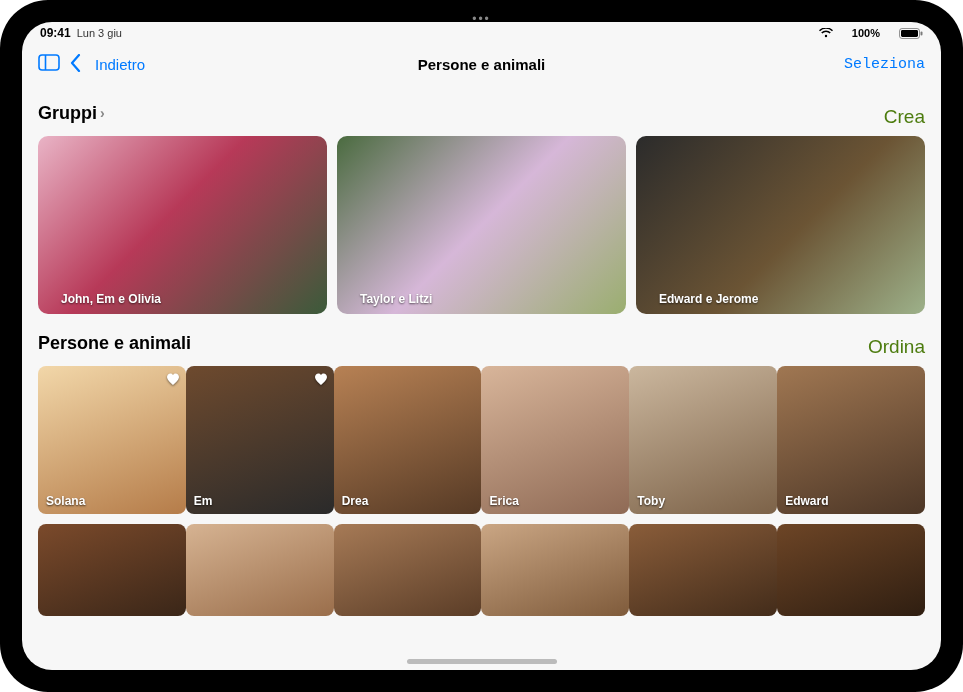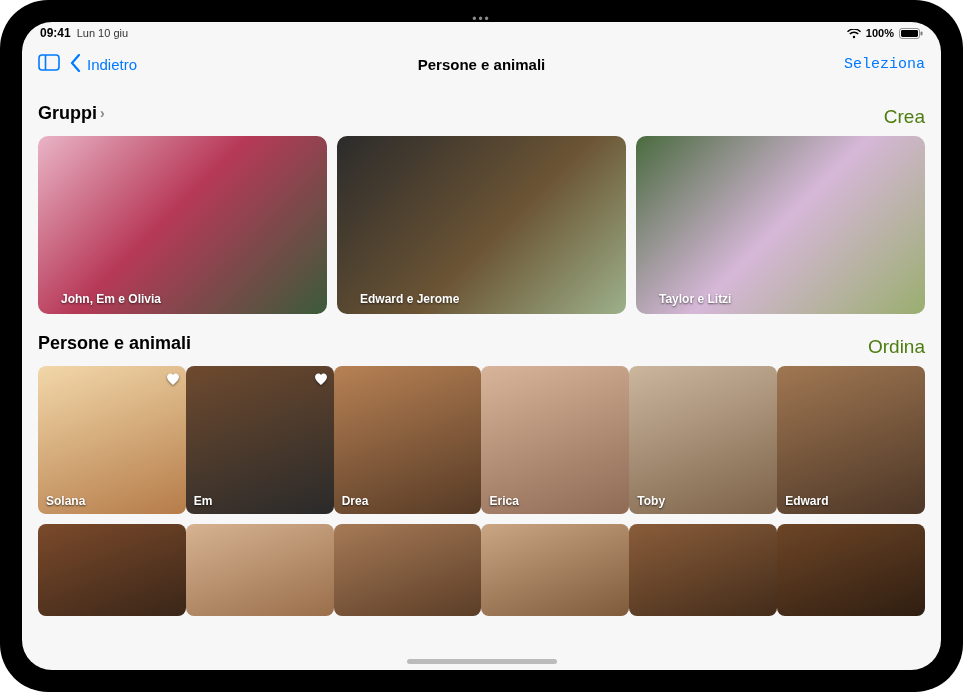--- a/index.html
+++ b/index.html
@@ -34,21 +34,21 @@
       display: flex;
       justify-content: space-between;
       align-items: center;
       padding: 0 18px;
       font-size: 12px;
       font-weight: 600;
       color: #000;
     }
     .status-left { display: flex; gap: 6px; align-items: baseline; }
     .status-left .date { font-weight: 400; font-size: 11px; color: #333; }
-    .status-right { display: flex; gap: 5px; align-items: flex-end; font-size: 11px; }
+    .status-right { display: flex; gap: 19px; align-items: center; font-size: 11px; }
     .status-right svg { display: block; }
     .dynamic-dots {
       position: absolute;
       top: 12px;
       left: 50%;
       transform: translateX(-50%);
       color: #888;
       font-size: 12px;
       letter-spacing: 2px;
     }
@@ -70,21 +70,21 @@
       color: #000;
     }
     .nav-right {
       margin-left: auto;
       font-size: 15px;
       color: #007aff;
       cursor: pointer;
       font-family: Liberation Mono, monospace;
     }
     .sidebar-btn { color: #007aff; cursor: pointer; }
-    .back-btn { display: flex; align-items: center; gap: 6px; color: #007aff; font-size: 15px; cursor: pointer; }
+    .back-btn { display: flex; align-items: center; gap: 14px; color: #007aff; font-size: 15px; cursor: pointer; }
     .content {
       flex: 1;
       overflow-y: auto;
       padding: 0 16px 4px 16px;
     }
     .section-header {
       display: flex;
       justify-content: space-between;
       align-items: center;
       margin-top: 14px;
@@ -188,21 +188,21 @@
 </head>
 <body>
 
 <div class="device-frame">
   <span class="dynamic-dots">•••</span>
   <div class="screen">
 
     <div class="status-bar">
       <div class="status-left">
         <span>09:41</span>
-        <span class="date">Lun 10 giu</span>
+        <span class="date">Lun 3 giu</span>
       </div>
       <div class="status-right">
         <span>
           <svg width="14" height="10" viewBox="0 0 14 10">
               <path d="M7 9.2a1.2 1.2 0 1 0 0-2.4 1.2 1.2 0 0 0 0 2.4zM3.3 5.6a5.3 5.3 0 0 1 7.4 0l1.1-1.1a6.9 6.9 0 0 0-9.6 0l1.1 1.1zM1 3.3a8.5 8.5 0 0 1 12 0L14 2.2a10 10 0 0 0-14 0L1 3.3z" fill="#000"></path>
             </svg>
         </span>
         <span>100%</span>
         <span>
           <svg width="24" height="11" viewBox="0 0 24 11">
@@ -244,26 +244,26 @@
         </div>
         <div class="section-action">Crea</div>
       </div>
 
       <div class="groups-row">
         <div class="group-card">
           <div class="ph g0"></div>
           <span class="label">John, Em e Olivia</span>
         </div>
         <div class="group-card">
+          <div class="ph g2"></div>
+          <span class="label">Taylor e Litzi</span>
+        </div>
+        <div class="group-card">
           <div class="ph g1"></div>
           <span class="label">Edward e Jerome</span>
-        </div>
-        <div class="group-card">
-          <div class="ph g2"></div>
-          <span class="label">Taylor e Litzi</span>
         </div>
       </div>
 
       <div class="section-header">
         <div class="section-title">
           <span>Persone e animali</span>
         </div>
         <div class="section-action">Ordina</div>
       </div>
 

